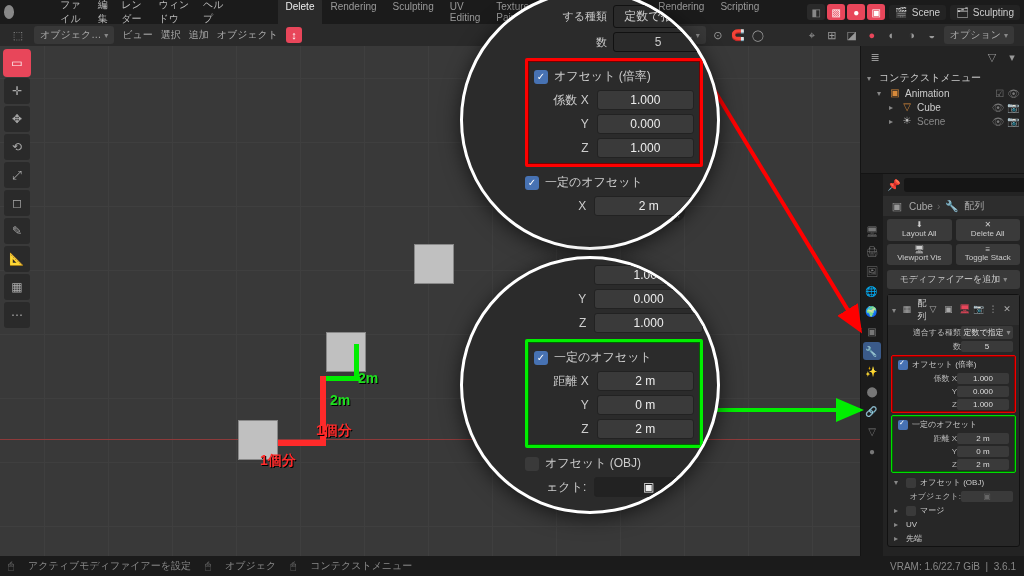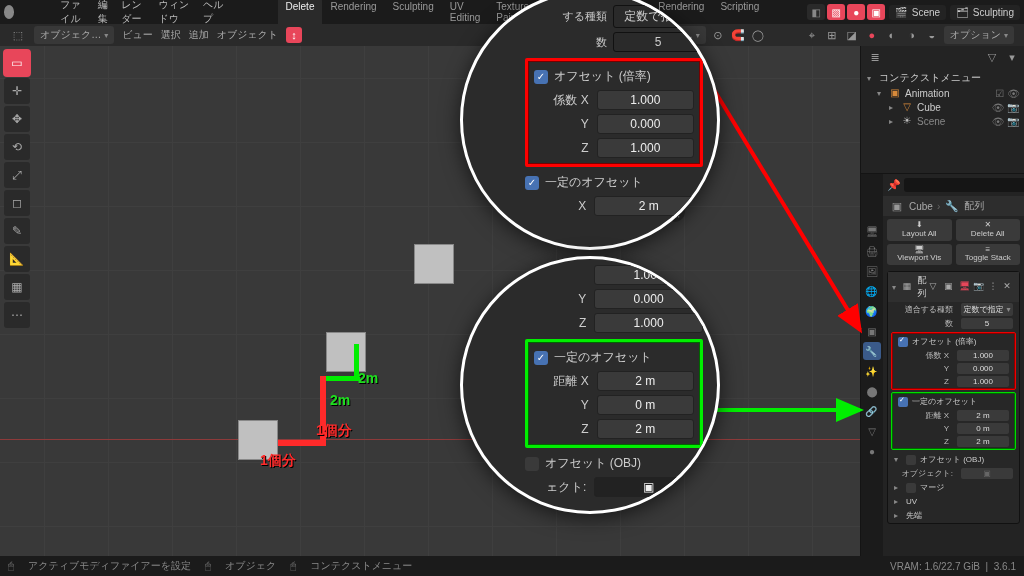--- a/index.html
+++ b/index.html
@@ -59,21 +59,21 @@
   .search-row input { flex:1; background:#151515; border:none; border-radius:3px; height:14px; font-size:9px; color:#aaa; padding:0 4px;}
   .crumb { padding:2px 6px; color:#aaa; display:flex; gap:4px; align-items:center; background:#2d2d2d;}
   .btnrow { display:flex; gap:4px; padding:3px 4px; }
   .btnrow .b { flex:1; background:#3a3a3a; text-align:center; border-radius:3px; padding:2px 0; font-size:8px; display:flex; flex-direction:column; align-items:center; justify-content:center; line-height:1.1;}
   .addmod { margin:2px 4px; background:#3a3a3a; text-align:center; border-radius:3px; padding:3px 0; font-size:9px;}
   .mod-panel { margin:3px 4px; background:#272727; border:1px solid #111; border-radius:3px; }
   .mod-hd { display:flex; align-items:center; gap:3px; padding:2px 4px; background:#2f2f2f;}
   .mod-hd .t { flex:1; font-size:9px;}
   .mod-hd .mi { width:12px; height:12px; font-size:9px; color:#aaa;}
   .mod-hd .mi.red { color:#e8465a;}
-  .fld { display:flex; align-items:center; padding:1px 6px; gap:8px;}
+  .fld { display:flex; align-items:center; padding:1px 6px; gap:0;}
   .fld .lb { flex:1; text-align:right; color:#bbb; font-size:8px;}
   .fld .val { width:52px; background:#3a3a3a; border-radius:2px; text-align:center; font-size:8px; padding:1px 0; color:#ddd;}
   .sect { padding:2px 6px; display:flex; align-items:center; gap:4px; font-size:8px; color:#ccc;}
   .sect .chk { width:10px; height:10px; background:#4772b3; border-radius:2px; position:relative;}
   .sect .chk::after{content:"✓"; font-size:7px; color:#fff; position:absolute; left:1px; top:-1px;}
   .sect .chk.off { background:#3a3a3a;} .sect .chk.off::after{content:"";}
   .hl-red { border:1px solid #e00; box-shadow:0 0 0 1px #800 inset; }
   .hl-green { border:1px solid #0d0; box-shadow:0 0 0 1px #060 inset;}
   .hl-wrap { margin:2px 3px; border-radius:2px; padding:1px 0;}
 
@@ -296,20 +296,21 @@
         <div class="btnrow" style="padding-top:0">
           <div class="b">
               <span>🖥</span>
               <span>Viewport Vis</span>
             </div>
           <div class="b">
               <span>≡</span>
               <span>Toggle Stack</span>
             </div>
         </div>
+        <div class="addmod dd-arrow">モディファイアーを追加</div>
 
         <div class="mod-panel">
           <div class="mod-hd">
             <span class="tri">▾</span>
             <span class="mi">▦</span>
             <span class="t">配列</span>
             <span class="mi">▽</span>
             <span class="mi">▣</span>
             <span class="mi red">🖥</span>
             <span class="mi red">📷</span>

